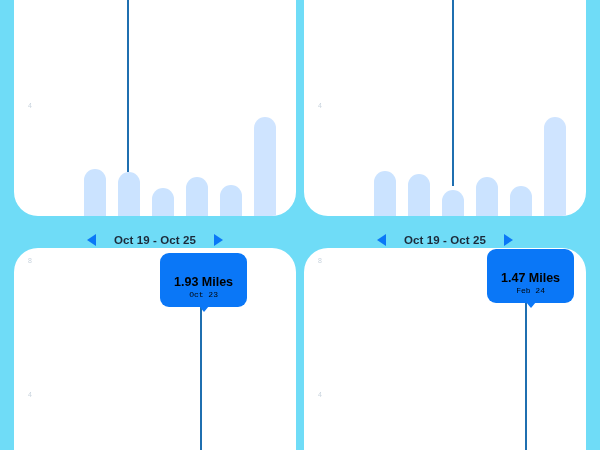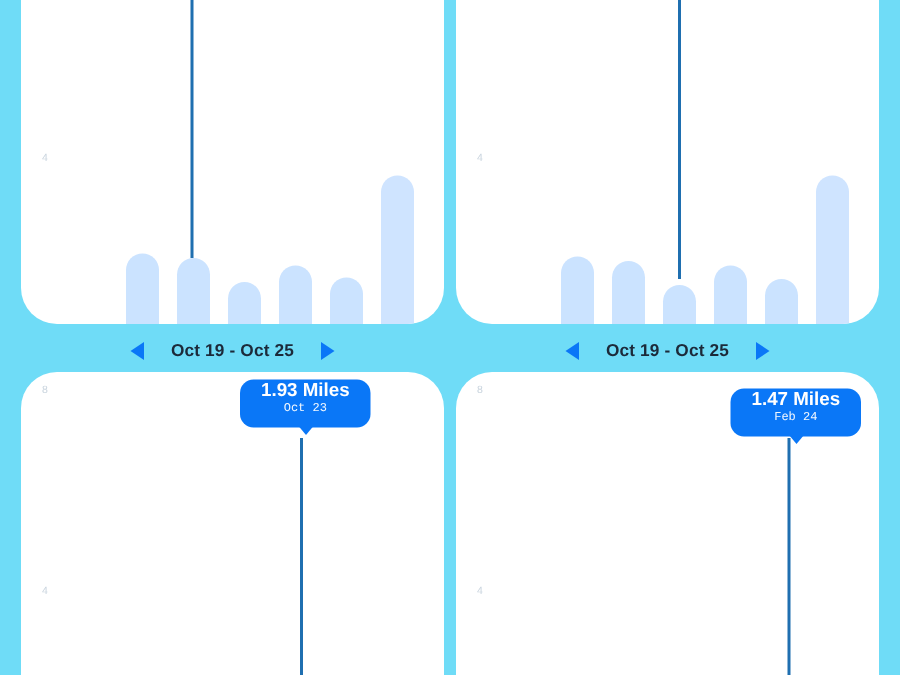--- a/index.html
+++ b/index.html
@@ -47,23 +47,23 @@
   }
   .bar-edge {
     background: #cfe4ff;
   }
 
   
   .tooltip {
     position: absolute;
     background: #0a77f7;
     border-radius: 9px;
-    padding: 0 14px 7px 14px;
+    padding: 22px 14px 7px 14px;
     text-align: center;
-    color: #ffffff;
+    color: #000000;
     white-space: nowrap;
     z-index: 5;
   }
   .tooltip-value {
     font-size: 12.5px;
     font-weight: bold;
     line-height: 14px;
     display: block;
   }
   .tooltip-date {
@@ -87,21 +87,21 @@
     position: absolute;
     width: 1.6px;
     background: #1f6fb0;
     z-index: 4;
   }
 
   
   .date-nav {
     position: absolute;
     display: flex;
-    align-items: center;
+    align-items: flex-end;
     justify-content: center;
     gap: 18px;
     height: 24px;
     z-index: 6;
   }
   .nav-left  { left: 14px;  top: 222px; width: 282px; }
   .nav-right { left: 304px; top: 222px; width: 282px; }
   .nav-arrow {
     width: 0; height: 0;
     cursor: pointer;
@@ -181,17 +181,17 @@
 </div>
 
 <div class="panel panel-br">
   <div class="chart-area">
     <span class="axis-label" style="left:14px; top:9px;">8</span>
     <span class="axis-label" style="left:14px; top:143px;">4</span>
 
   </div>
   <div class="leader-line" style="left:221px; top:44px; height:208px;"></div>
 </div>
-<div class="tooltip" style="left:487px; top:259px;">
+<div class="tooltip" style="left:487px; top:249px;">
   <span class="tooltip-value">1.47 Miles</span>
   <span class="tooltip-date">Feb 24</span>
   <span class="tooltip-arrow"></span>
 </div>
 
 </body></html>

